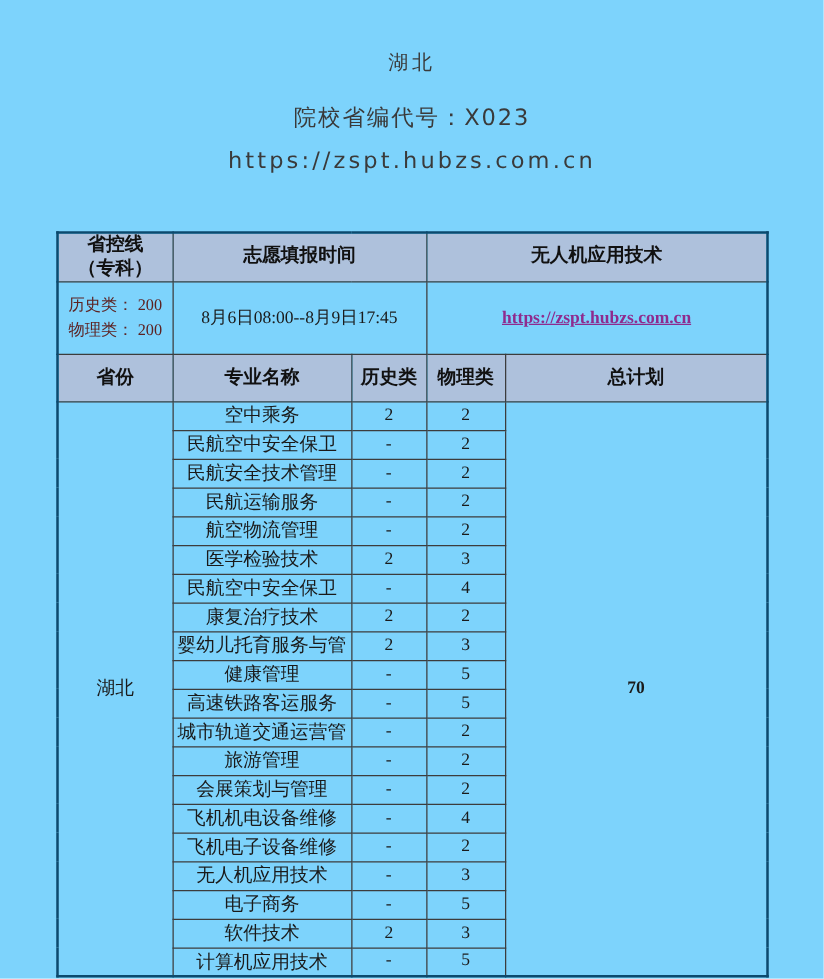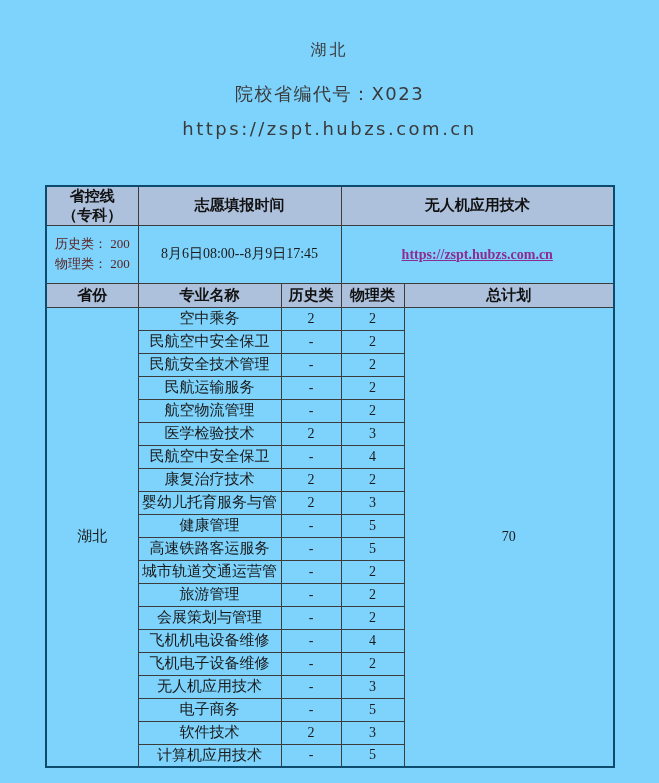--- a/index.html
+++ b/index.html
@@ -52,21 +52,21 @@
     white-space: nowrap;
   }
   .col-province { width: 92px; }
   .col-major    { width: 143px; }
   .col-history  { width: 60px; }
   .col-physics  { width: 63px; }
   .col-total    { width: 210px; }
 
   tr.hdr-row-1 { height: 36px; }
   tr.hdr-row-2 { height: 58px; padding-left: 47px; }
-  tr.hdr-row-3 { height: 24px; }
+  tr.hdr-row-3 { height: 38px; }
   tr.body-row  { height: 23px; }
 
   td.hdr {
     background: var(--header-bg, #aec1dc);
     font-weight: bold;
     font-size: 15px;
     line-height: 1.25;
     color: #111;
   }
   td.ctrl-values {
@@ -80,21 +80,21 @@
     color: var(--link, #8e2b8e);
     text-decoration: underline;
     font-size: 14px;
     font-weight: 600;
     font-family: "Liberation Serif", "DejaVu Serif", serif;
     cursor: pointer;
   }
   td.major-cell   { font-size: 15px; }
   td.num-cell     { font-size: 14px; }
   td.province-cell{ font-size: 15px; }
-  td.total-cell   { font-size: 14px; }
+  td.total-cell   { font-size: 14px; font-weight: bold; }
 </style>
 </head>
 <body>
 
 <div class="page">
 
   <div class="titles">
     <div class="title-line title-province">湖北</div>
     <div class="title-line title-code">院校省编代号：X023</div>
     <div class="title-line title-url">https://zspt.hubzs.com.cn</div>

